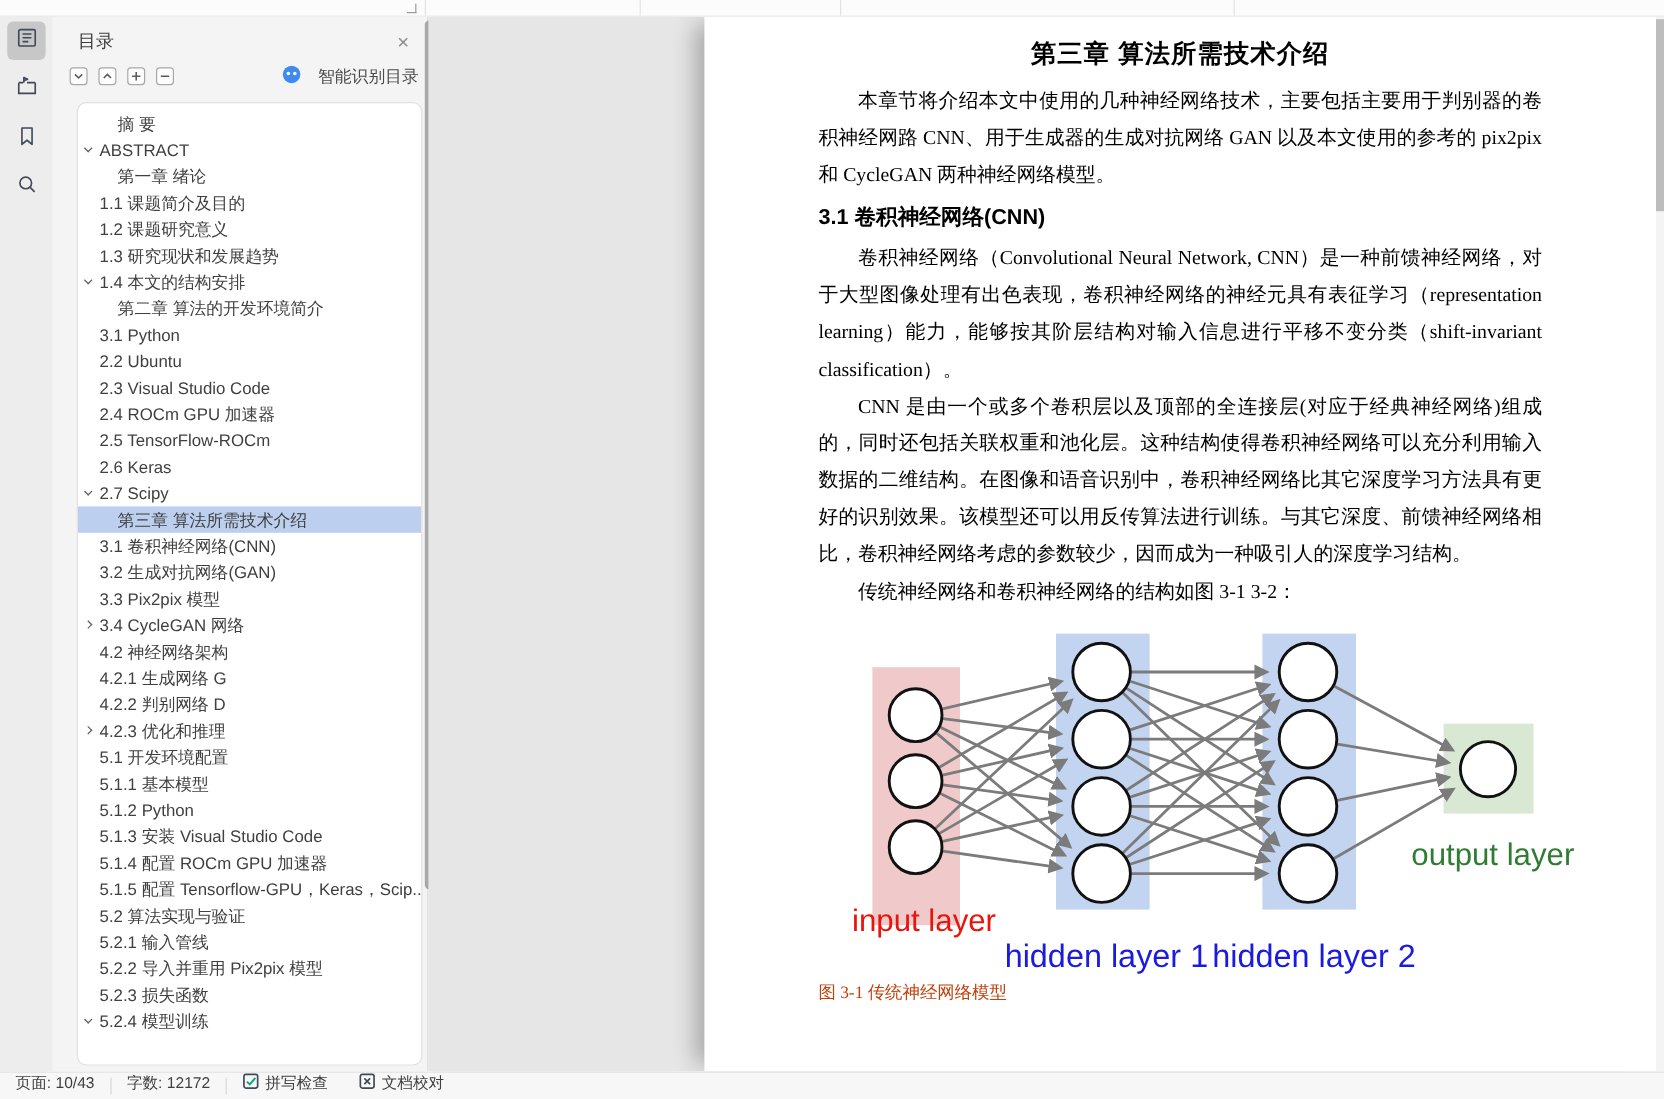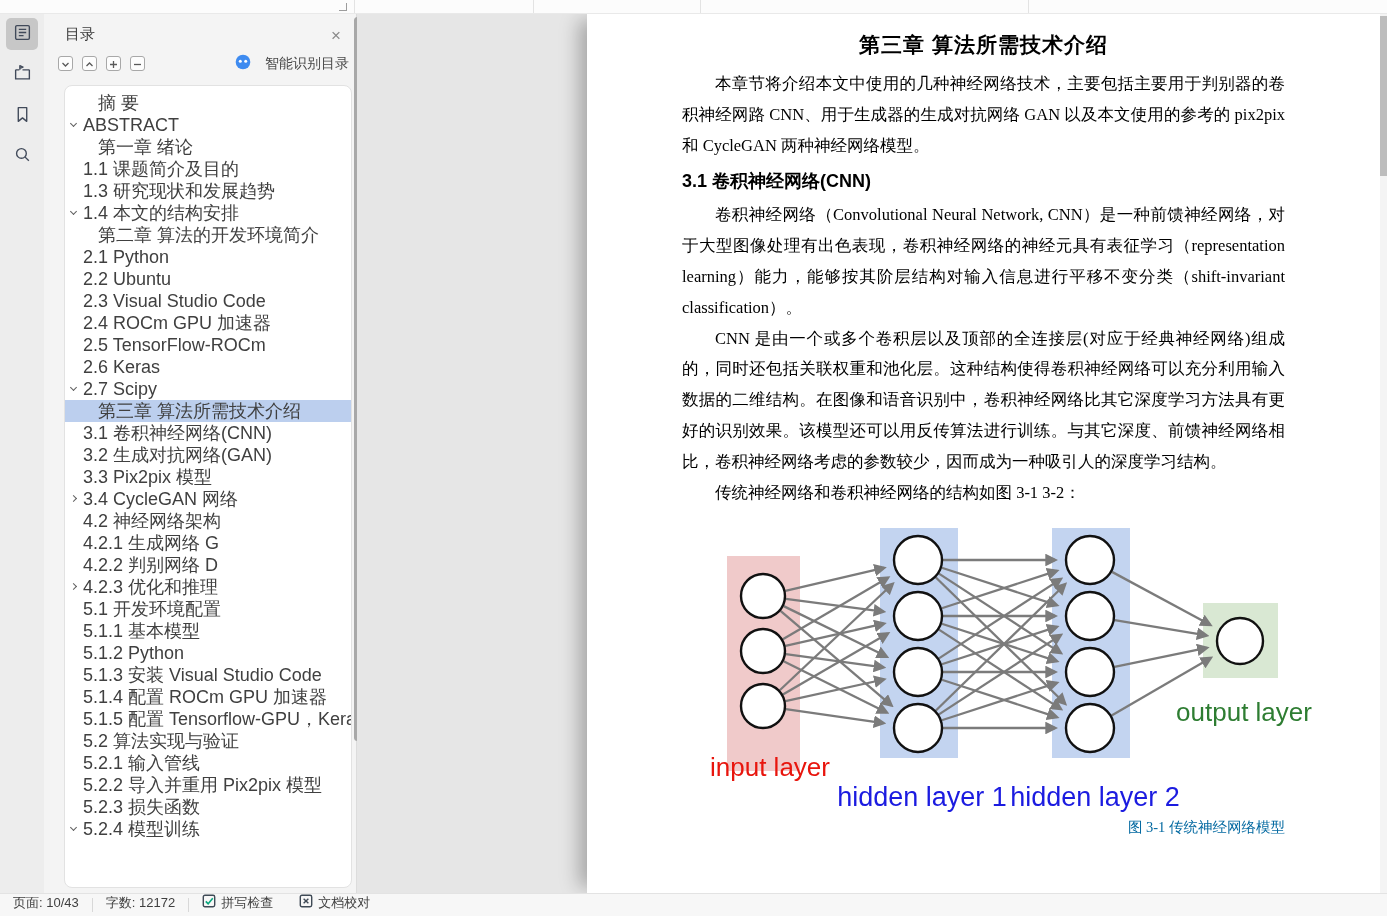--- a/index.html
+++ b/index.html
@@ -32,21 +32,21 @@
   .toc-close{position:absolute;left:283px;top:13px;width:18px;height:18px;color:#8a8a8a;
     font-size:17px;line-height:18px;text-align:center;cursor:pointer}
   .toc-tools{position:absolute;left:14px;top:42px;display:flex;gap:9px}
   .mini-btn{width:15px;height:15px;border:1px solid #a8a8a8;border-radius:3px;background:#fdfdfd;
     display:flex;align-items:center;justify-content:center;cursor:pointer}
   .mini-btn svg{stroke:#5a5a5a;fill:none;stroke-width:1.3}
   .smart-btn{position:absolute;right:7px;top:40px;display:flex;align-items:center;gap:14px;
     font-size:14px;color:#4a4a4a;cursor:pointer}
   .toc-card{position:absolute;left:20px;top:71px;width:288px;height:803px;background:#fff;
     border:1px solid #e2e2e2;border-radius:8px;padding-top:6px;overflow:hidden}
-  .toc-row{position:relative;height:22px;line-height:22px;font-size:18px;color:#404040;
+  .toc-row{position:relative;height:22px;line-height:22px;font-size:14px;color:#404040;
     white-space:nowrap;overflow:hidden;cursor:pointer}
   .toc-row.lvl1{padding-left:18px}
   .toc-row.lvl2{padding-left:33px}
   .toc-row.sel{background:#bccfee}
   .chev{position:absolute;left:6px;top:7px;width:5px;height:5px;
     border-right:1.4px solid #5f5f5f;border-bottom:1.4px solid #5f5f5f}
   .chev.down{transform:rotate(45deg)}
   .chev.right{transform:rotate(-45deg);top:8px}
   .toc-scrollbar{position:absolute;right:9px;top:3px;width:7px;height:724px;background:#a8a8a8;
     border-radius:4px}
@@ -57,22 +57,22 @@
     box-shadow:-14px 0 18px -6px rgba(0,0,0,.28);padding:13px 98px 0 95px;cursor:text}
   .doc-h1{font-size:21px;font-weight:bold;text-align:center;color:#000;letter-spacing:1px;
     margin:4px 0 10px 0;font-family:"Liberation Sans","DejaVu Sans",sans-serif}
   .doc-h2{font-size:18px;font-weight:bold;color:#000;margin:8px 0 7px 0;
     font-family:"Liberation Sans","DejaVu Sans",sans-serif}
   .doc-p{font-family:"Liberation Serif","DejaVu Serif",serif;font-size:16.5px;line-height:30.8px;
     text-align:justify;text-indent:2em;color:#000}
   .wavy{text-decoration-style:wavy;text-decoration-color:#e5241d;
     text-decoration-thickness:1px;text-underline-offset:4px}
   .figure-wrap{position:relative;margin-top:6px;margin-left:43px;width:585px;height:302px}
-  .figure-caption{width:603px;text-align:right;font-family:"Liberation Serif","DejaVu Serif",serif;
-    font-size:14.5px;color:#0369a1;margin-top:2px}
+  .figure-caption{width:603px;text-align:left;font-family:"Liberation Serif","DejaVu Serif",serif;
+    font-size:14.5px;color:#c2410c;margin-top:2px}
   .page-scrollbar{position:absolute;right:0;top:0;width:7px;height:100%;background:#f4f4f4}
   .page-thumb{position:absolute;right:0;top:2px;width:7px;height:160px;background:#bdbdbd}
 
   
   .statusbar{position:absolute;left:0;bottom:0;width:1387px;height:23px;background:#f7f7f7;
     border-top:1px solid #e3e3e3;display:flex;align-items:center;font-size:13px;color:#3f3f3f;z-index:31}
   .sb-item{padding:0 13px;height:100%;display:flex;align-items:flex-start;gap:5px;cursor:pointer}
   .sb-sep{width:1px;height:14px;background:#d8d8d8}
 </style>
 </head>
@@ -159,24 +159,25 @@
           </svg>
       </span>
       <span>智能识别目录</span>
     </div>
 
     <div class="toc-card">
         <div class="toc-row lvl2"><span>摘  要</span></div>
         <div class="toc-row lvl1"><span class="chev down"></span><span>ABSTRACT</span></div>
         <div class="toc-row lvl2"><span>第一章  绪论</span></div>
         <div class="toc-row lvl1"><span>1.1 课题简介及目的</span></div>
+        <div class="toc-row lvl1"><span>1.2 课题研究意义</span></div>
         <div class="toc-row lvl1"><span>1.3 研究现状和发展趋势</span></div>
         <div class="toc-row lvl1"><span class="chev down"></span><span>1.4 本文的结构安排</span></div>
         <div class="toc-row lvl2"><span>第二章 算法的开发环境简介</span></div>
-        <div class="toc-row lvl1"><span>2.1 Python</span></div>
+        <div class="toc-row lvl1"><span>3.1 Python</span></div>
         <div class="toc-row lvl1"><span>2.2 Ubuntu</span></div>
         <div class="toc-row lvl1"><span>2.3 Visual Studio Code</span></div>
         <div class="toc-row lvl1"><span>2.4 ROCm GPU 加速器</span></div>
         <div class="toc-row lvl1"><span>2.5 TensorFlow-ROCm</span></div>
         <div class="toc-row lvl1"><span>2.6 Keras</span></div>
         <div class="toc-row lvl1"><span class="chev down"></span><span>2.7 Scipy</span></div>
         <div class="toc-row lvl2 sel"><span>第三章 算法所需技术介绍</span></div>
         <div class="toc-row lvl1"><span>3.1 卷积神经网络(CNN)</span></div>
         <div class="toc-row lvl1"><span>3.2 生成对抗网络(GAN)</span></div>
         <div class="toc-row lvl1"><span>3.3 Pix2pix 模型</span></div>

